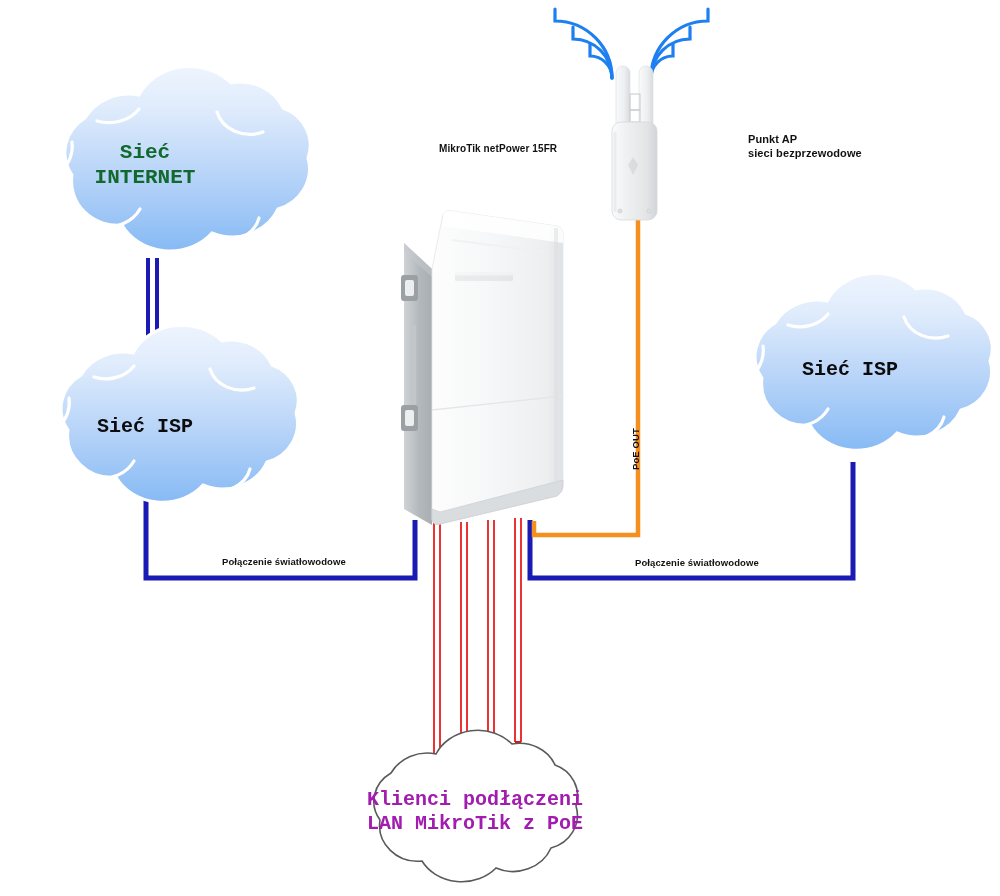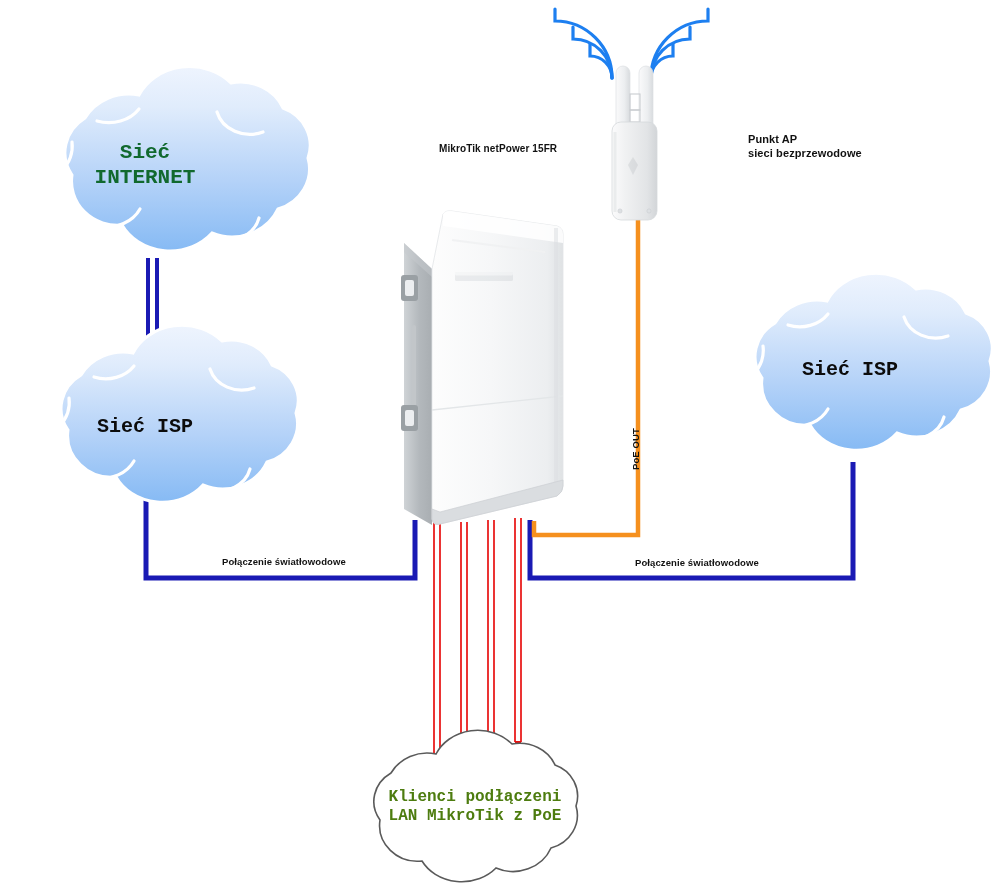--- a/index.html
+++ b/index.html
@@ -33,21 +33,21 @@
   #lbl-isp-left{
     left:40px;top:415px;width:210px;
     font-size:20px;color:#0c0c0c;
   }
   #lbl-isp-right{
     left:740px;top:358px;width:220px;
     font-size:20px;color:#0c0c0c;
   }
   #lbl-clients{
     left:340px;top:788px;width:270px;
-    font-size:16px;color:#4d7c0f;
+    font-size:20px;color:#a21caf;
   }
   #lbl-device{ left:408px;top:143px;font-size:10px;margin-left:31px; }
   #lbl-ap{ left:748px;top:132px;font-size:11px; }
   #lbl-fiber-left{ left:222px;top:556px;font-size:9.5px; }
   #lbl-fiber-right{ left:635px;top:557px;font-size:9.5px; }
   #lbl-poe{
     left:630px;top:470px;font-size:9.5px;
     transform:rotate(-90deg);transform-origin:0 0;
   }
 </style>

